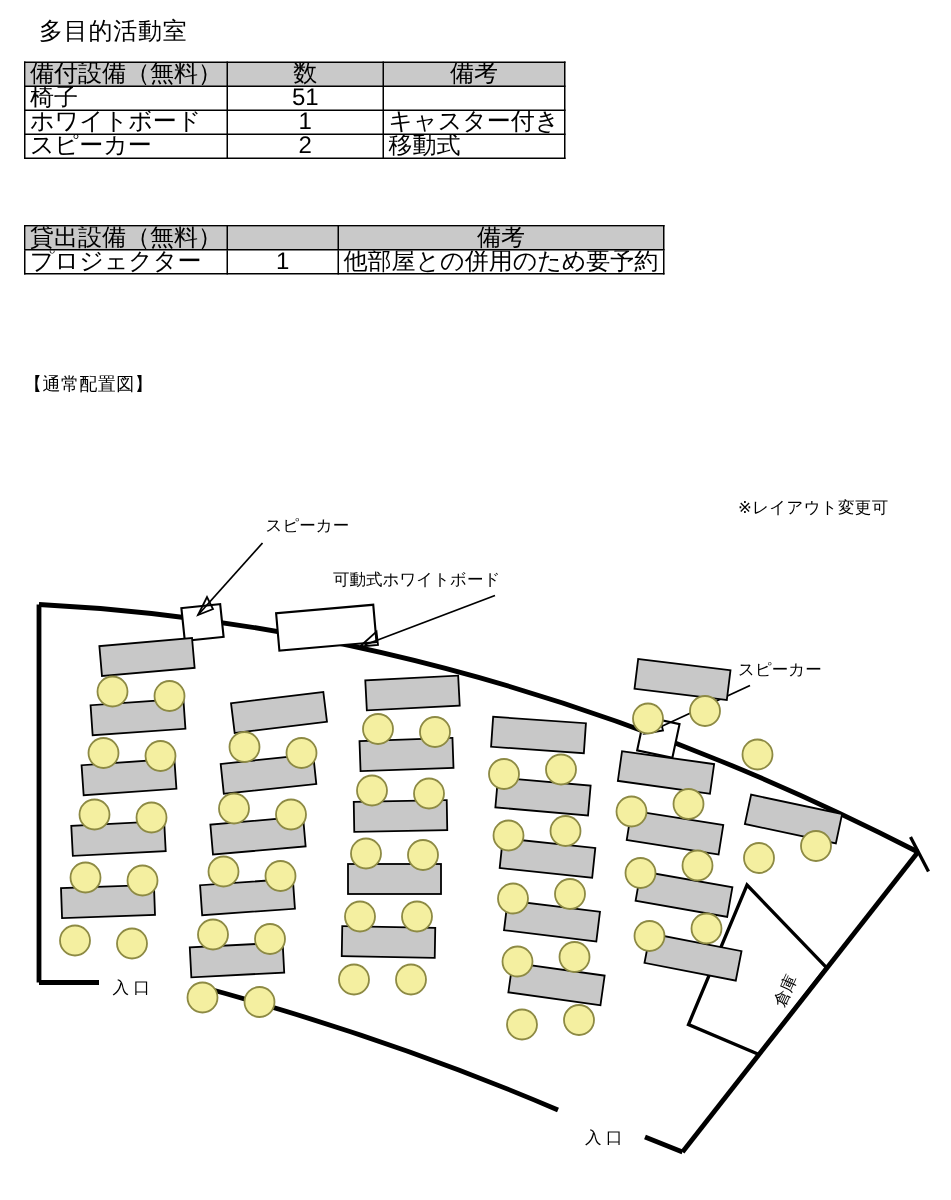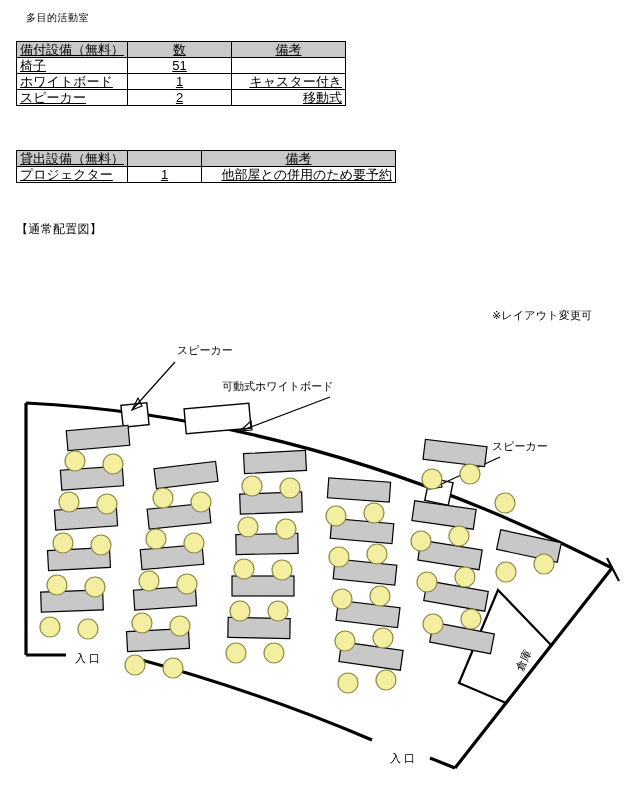--- a/index.html
+++ b/index.html
@@ -15,48 +15,47 @@
     font-family: "Liberation Sans", "DejaVu Sans", sans-serif;
     color: #000000;
     overflow: hidden;
   }
 
   
   #room-title {
     position: absolute;
     left: 26px;
     top: 11px;
-    font-size: 10px;
+    font-size: 16px;
     letter-spacing: 0.5px;
     white-space: nowrap;
   }
   #layout-section-title {
     position: absolute;
     left: 16px;
-    top: 221px;
+    top: 248px;
     font-size: 12px;
     letter-spacing: 0.3px;
     white-space: nowrap;
   }
   #layout-note {
     position: absolute;
     left: 492px;
-    top: 308px;
+    top: 331px;
     font-size: 11px;
     letter-spacing: 0.2px;
     white-space: nowrap;
   }
 
   
   table.spec-table {
     position: absolute;
     border-collapse: collapse;
-    font-size: 13px;
+    font-size: 16px;
     table-layout: fixed;
-    text-decoration: underline;
   }
   table.spec-table th,
   table.spec-table td {
     border: 1px solid #000000;
     padding: 0 3px;
     height: 15px;
     line-height: 15px;
     font-weight: normal;
     text-align: left;
     white-space: nowrap;
@@ -66,21 +65,21 @@
     background: #c9c9c9;
     text-align: center;
   }
   table.spec-table thead th.left-head {
     text-align: left;
   }
   table.spec-table td.num {
     text-align: center;
   }
   table.spec-table td.blank {
-    text-align: right;
+    text-align: left;
   }
 
   #fixed-equipment-table { left: 16px; top: 41px; }
   #fixed-equipment-table col.c-name   { width: 110px; }
   #fixed-equipment-table col.c-count  { width: 104px; }
   #fixed-equipment-table col.c-remark { width: 114px; }
 
   #rental-equipment-table { left: 16px; top: 131px; margin-top: 19px; }
   #rental-equipment-table col.c-name   { width: 110px; }
   #rental-equipment-table col.c-count  { width: 74px; }

